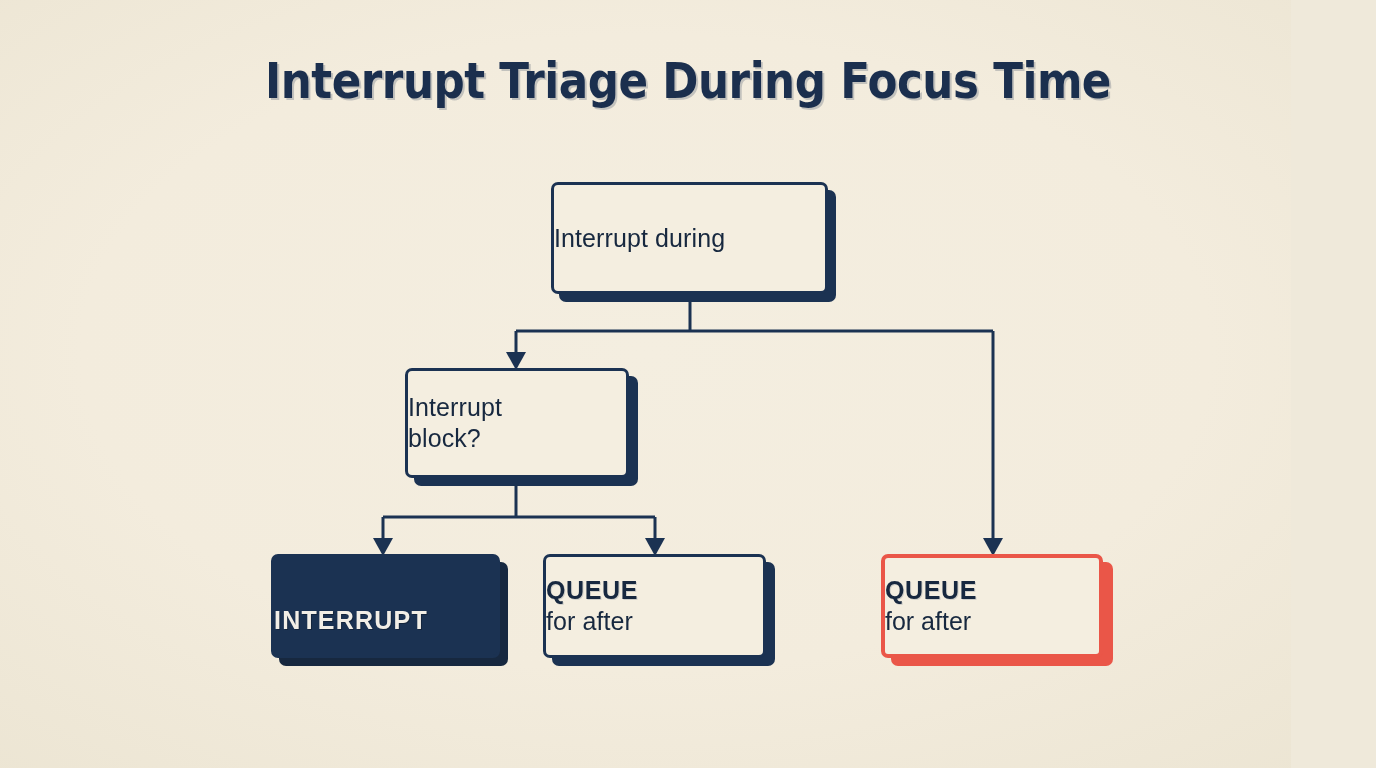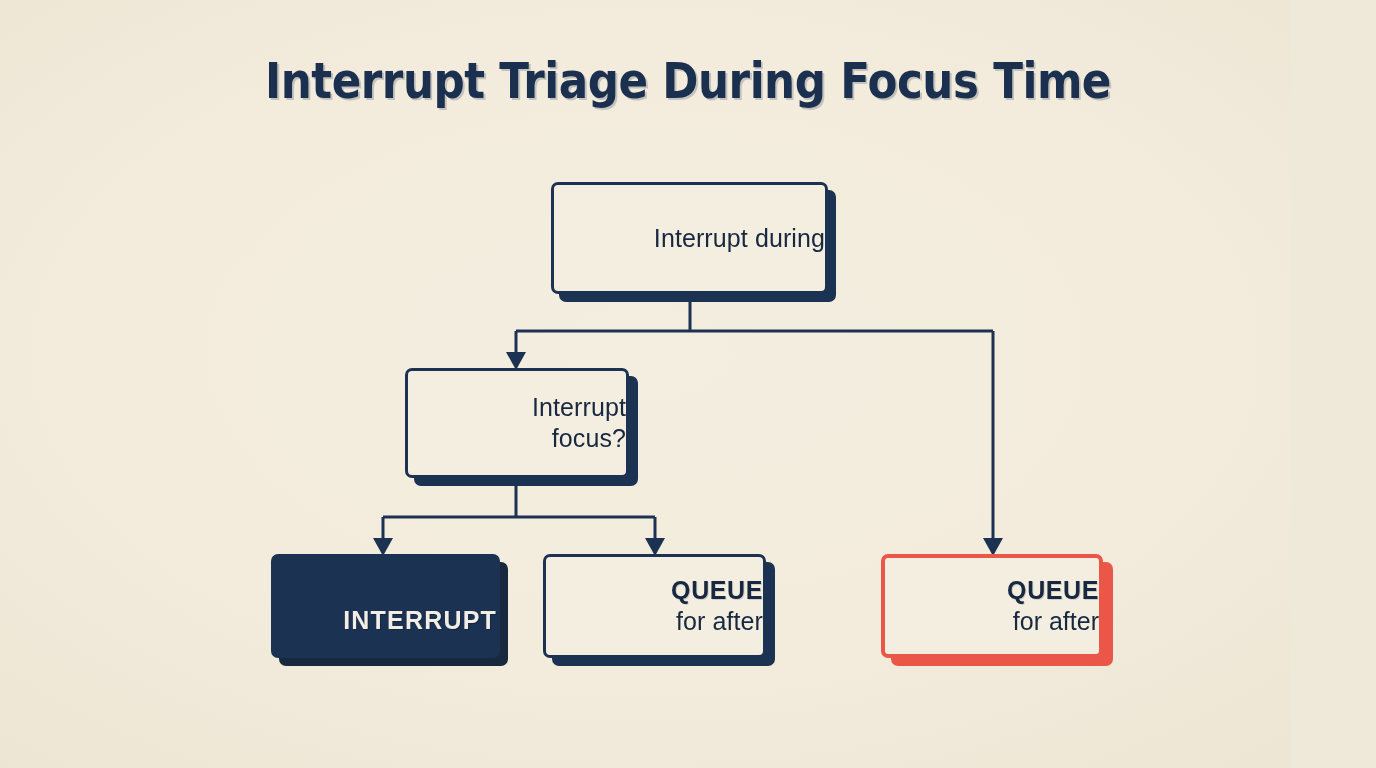--- a/index.html
+++ b/index.html
@@ -75,21 +75,21 @@
   .node .body {
     position: absolute;
     left: 0;
     top: 0;
     right: 0;
     bottom: 0;
     box-sizing: border-box;
     border-radius: 7px;
     display: flex;
     flex-direction: column;
-    align-items: flex-end;
+    align-items: flex-start;
     justify-content: center;
     z-index: 1;
   }
 
   
   .node-outline .body {
     background: #f4eee0;
     border: 3px solid #1b3252;
   }
   .node-outline .shadow {
@@ -136,21 +136,20 @@
     font-weight: bold;
     letter-spacing: 0.6px;
   }
   .line.weak {
     font-weight: 400;
   }
 
   .node-outline .line.strong,
   .node-danger .line.strong {
     text-shadow: 1px 1px 0 rgba(27,50,82,0.16);
-    margin-left: 18px;
   }
 </style>
 </head>
 <body>
 
 <div id="canvas">
 
   <div class="title">Interrupt Triage During Focus Time</div>
 
   <svg id="wires" viewBox="0 0 1376 768" xmlns="http://www.w3.org/2000/svg">
@@ -195,21 +194,21 @@
     <div class="shadow" style="left:8px; top:8px; width:277px; height:112px;"></div>
     <div class="body">
       <div class="line weak">Interrupt during</div>
     </div>
   </div>
 
   <div class="node node-outline" style="left:405px; top:368px; width:224px; height:110px;">
     <div class="shadow" style="left:9px; top:8px; width:224px; height:110px;"></div>
     <div class="body">
       <div class="line weak">Interrupt</div>
-      <div class="line weak">focus?</div>
+      <div class="line weak">block?</div>
     </div>
   </div>
 
   <div class="node node-solid" style="left:271px; top:554px; width:229px; height:104px;">
     <div class="shadow" style="left:8px; top:8px; width:229px; height:104px;"></div>
     <div class="body">
       <div class="line">INTERRUPT</div>
     </div>
   </div>
 

